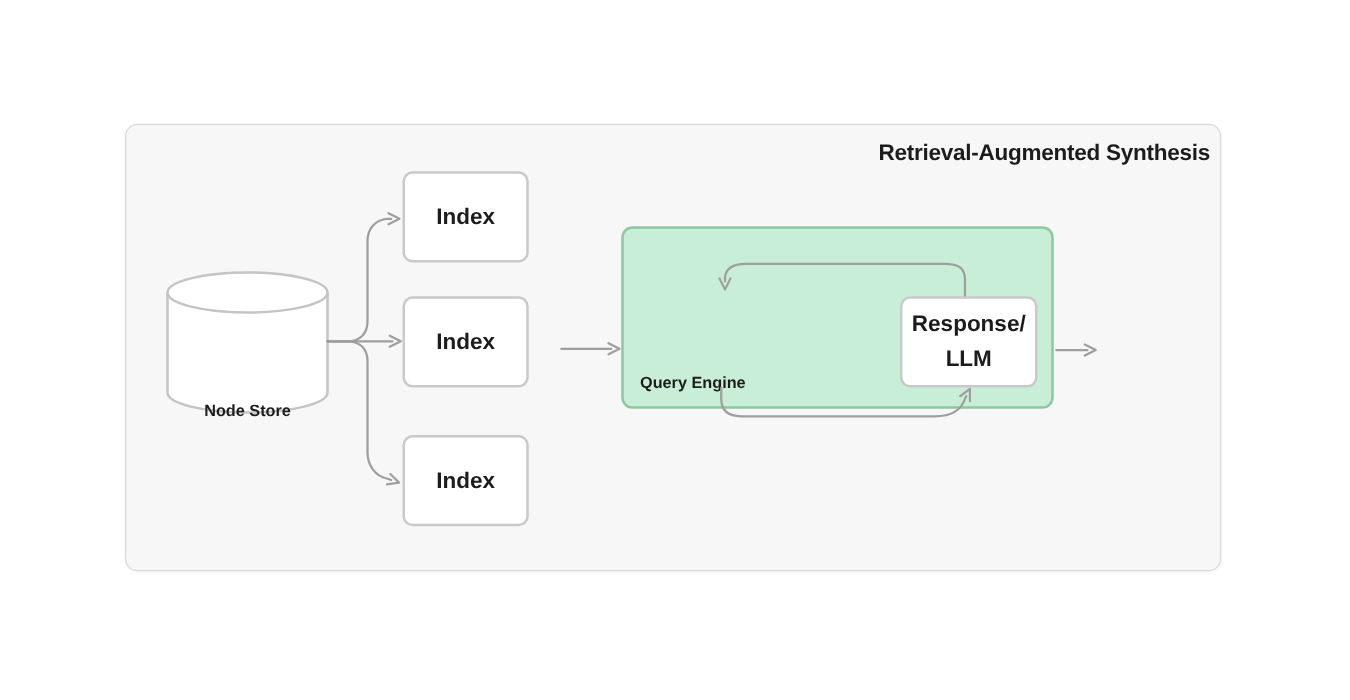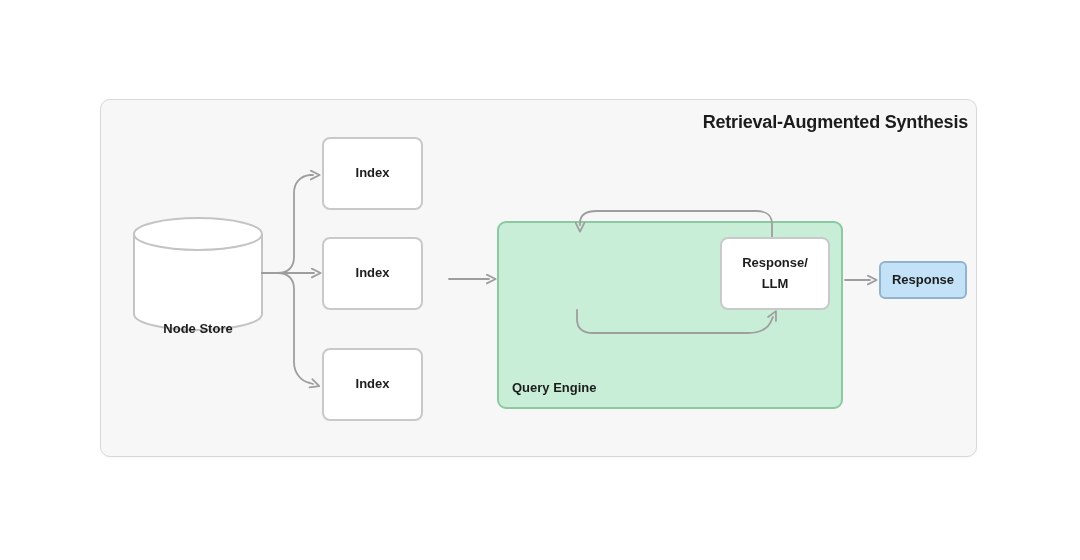--- a/index.html
+++ b/index.html
@@ -24,28 +24,28 @@
   .panel{position:absolute;left:100px;top:99px;width:877px;height:358px;box-sizing:border-box;
          background:var(--panel-bg);border:1.5px solid var(--panel-border);border-radius:10px;
          box-shadow:0 1px 3px rgba(0,0,0,0.04);z-index:0;}
 
   .diagram-title{position:absolute;top:112px;right:112px;font-size:18px;font-weight:700;
                  color:var(--text);letter-spacing:-0.2px;z-index:3;}
 
   .group-box{position:absolute;box-sizing:border-box;border-radius:9px;z-index:1;}
   .group-data-storage{left:125px;top:123px;width:321px;height:309px;
                       background:var(--data-storage-fill);border:2px solid var(--data-storage-border);}
-  .group-query-engine{left:497px;top:181px;width:346px;height:188px;
-                      background:var(--query-engine-fill);border:2px solid var(--query-engine-border);margin-top:40px;}
+  .group-query-engine{left:497px;top:181px;width:346px;height:146px;
+                      background:var(--query-engine-fill);border:2px solid var(--query-engine-border);}
   .group-label{position:absolute;left:13px;bottom:12px;font-size:13px;font-weight:700;color:var(--text);}
 
   .node-box{position:absolute;box-sizing:border-box;background:var(--node-fill);
             border:2px solid var(--node-border);border-radius:8px;z-index:3;
             display:flex;align-items:center;justify-content:center;flex-direction:column;
-            font-size:13px;font-weight:600;color:var(--text);text-align:center;line-height:1.55;}
+            font-size:18px;font-weight:600;color:var(--text);text-align:center;line-height:1.55;}
   .node-index-1{left:322px;top:137px;width:101px;height:73px;}
   .node-index-2{left:322px;top:237px;width:101px;height:73px;}
   .node-index-3{left:322px;top:348px;width:101px;height:73px;}
   .node-retriever{left:522px;top:237px;width:111px;height:73px;}
   .node-synthesis{left:720px;top:237px;width:110px;height:73px;}
   .node-response{left:879px;top:261px;width:88px;height:38px;border:2px solid var(--response-border);
                  background:var(--response-fill);border-radius:6px;font-weight:700;}
 
   .node-store-label{position:absolute;left:134px;top:281px;width:128px;text-align:center;
                     font-size:13px;font-weight:700;color:var(--text);z-index:3;margin-top:40px;}
@@ -107,17 +107,14 @@
   <div class="node-box node-index-3">
     <span>Index</span>
   </div>
 
 
   <div class="node-box node-synthesis">
     <span>Response/</span>
     <span>LLM</span>
   </div>
 
-  <div class="node-box node-response">
-    <span>Response</span>
-  </div>
 
 </div>
 
 </body></html>

